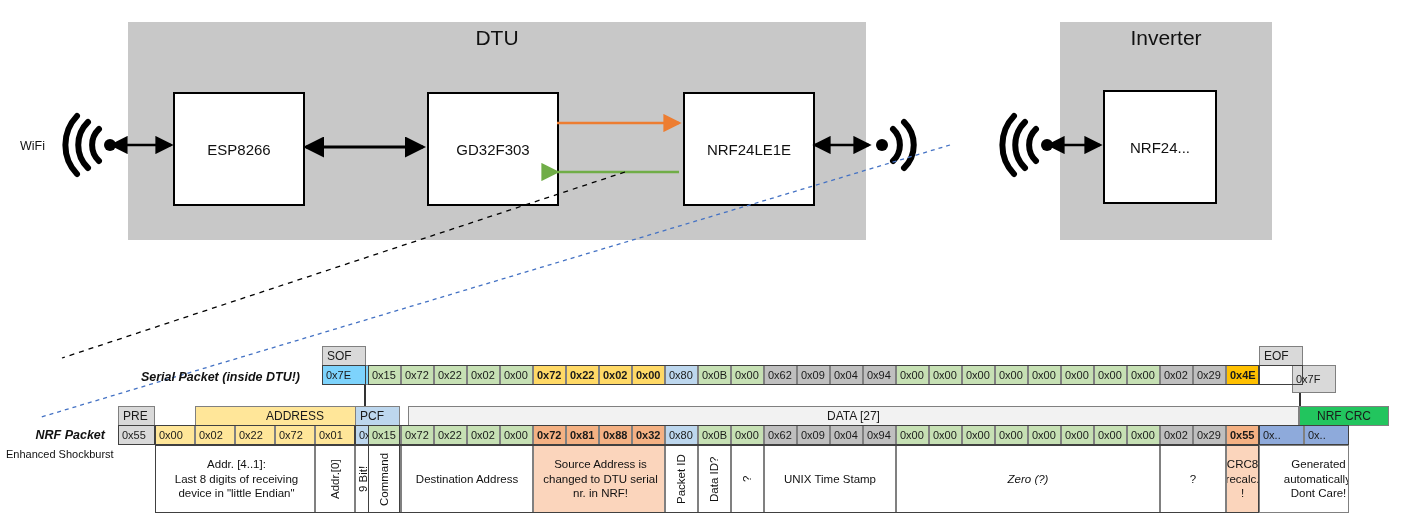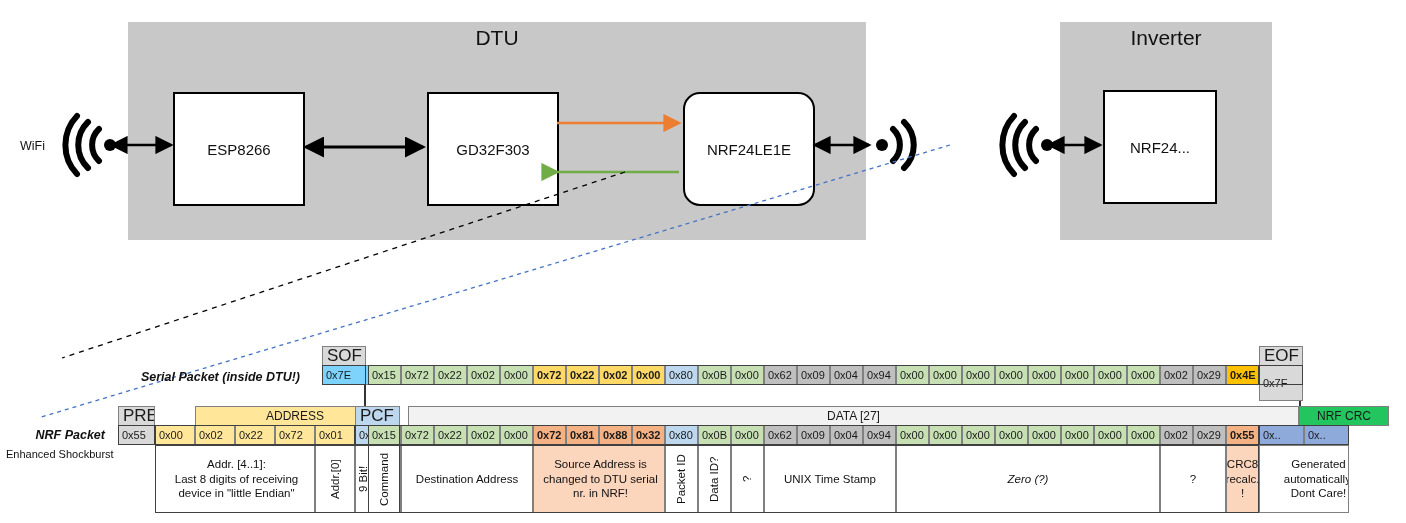--- a/index.html
+++ b/index.html
@@ -23,21 +23,21 @@
   .wifilabel{position:absolute;font-size:12.5px;color:#111;}
 
   
   .rowlabel{position:absolute;font-style:italic;font-weight:bold;font-size:12.5px;
             color:#111;white-space:nowrap;text-align:right;}
   .sublabel{position:absolute;font-size:11px;color:#111;white-space:nowrap;}
 
   .cell{position:absolute;box-sizing:border-box;border:1px solid #808080;
         font-size:11px;display:flex;align-items:center;justify-content:center;
         background:#fff;white-space:nowrap;overflow:hidden;}
-  .cell.hdr{background:#d9d9d9;justify-content:flex-start;padding-left:4px;font-size:17px;}
+  .cell.hdr{background:#d9d9d9;justify-content:flex-start;padding-left:4px;font-size:12px;}
   .cell.val{justify-content:flex-start;padding-left:3px;}
   .cell.b{font-weight:bold;}
   .cell.ctr{justify-content:center;padding-left:0;margin-left:40px;}
 
   .desc{position:absolute;box-sizing:border-box;border:1px solid #808080;
         background:#fff;font-size:11.5px;color:#111;
         display:flex;align-items:center;justify-content:center;
         text-align:center;padding:2px;line-height:1.25;overflow:hidden;}
   .desc.left{justify-content:flex-start;text-align:center;padding-left:5px;}
   .desc.vert{writing-mode:vertical-rl;transform:rotate(180deg);
@@ -54,21 +54,21 @@
 
   <div class="grayblock" style="left:128px;top:22px;width:738px;height:218px;"></div>
   <div class="blocktitle" style="left:128px;top:26px;width:738px;">DTU</div>
 
   <div class="chipbox" style="left:173px;top:92px;width:128px;height:110px;">
     <span class="chiplabel">ESP8266</span>
   </div>
   <div class="chipbox" style="left:427px;top:92px;width:128px;height:110px;">
     <span class="chiplabel">GD32F303</span>
   </div>
-  <div class="chipbox" style="left:683px;top:92px;width:128px;height:110px;border-radius:17px;">
+  <div class="chipbox" style="left:683px;top:92px;width:128px;height:110px;">
     <span class="chiplabel">NRF24LE1E</span>
   </div>
 
   <div class="grayblock" style="left:1060px;top:22px;width:212px;height:218px;"></div>
   <div class="blocktitle" style="left:1060px;top:26px;width:212px;">Inverter</div>
   <div class="chipbox" style="left:1103px;top:90px;width:110px;height:110px;">
     <span class="chiplabel">NRF24...</span>
   </div>
 
   <div class="wifilabel" style="left:20px;top:139px;">WiFi</div>
@@ -152,21 +152,21 @@
       <div class="cell val" style="left: 962px; top: 365px; width: 33px; height: 20px; background: rgb(198, 224, 180);">0x00</div>
       <div class="cell val" style="left: 995px; top: 365px; width: 33px; height: 20px; background: rgb(198, 224, 180);">0x00</div>
       <div class="cell val" style="left: 1028px; top: 365px; width: 33px; height: 20px; background: rgb(198, 224, 180);">0x00</div>
       <div class="cell val" style="left: 1061px; top: 365px; width: 33px; height: 20px; background: rgb(198, 224, 180);">0x00</div>
       <div class="cell val" style="left: 1094px; top: 365px; width: 33px; height: 20px; background: rgb(198, 224, 180);">0x00</div>
       <div class="cell val" style="left: 1127px; top: 365px; width: 33px; height: 20px; background: rgb(198, 224, 180);">0x00</div>
       <div class="cell val" style="left: 1160px; top: 365px; width: 33px; height: 20px; background: rgb(191, 191, 191);">0x02</div>
       <div class="cell val" style="left: 1193px; top: 365px; width: 33px; height: 20px; background: rgb(191, 191, 191);">0x29</div>
       <div class="cell val b" style="left: 1226px; top: 365px; width: 33px; height: 20px; background: rgb(255, 192, 0);">0x4E</div>
       <div class="cell hdr" style="left: 1259px; top: 346px; width: 44px; height: 20px; background: rgb(217, 217, 217);">EOF</div>
-      <div class="cell val" style="left: 1259px; top: 365px; width: 44px; height: 36px; background: rgb(217, 217, 217);">0x7F</div>
+      <div class="cell val" style="left: 1292px; top: 365px; width: 44px; height: 28px; background: rgb(217, 217, 217);">0x7F</div>
     </div>
 
   <div class="rowlabel" style="left:0px;top:428px;width:105px;">NRF Packet</div>
   <div class="sublabel" style="left:6px;top:448px;">Enhanced Shockburst</div>
 
   <div id="nrf-table">
       <div class="cell hdr" style="left: 118px; top: 406px; width: 37px; height: 20px; background: rgb(217, 217, 217);">PRE</div>
       <div class="cell val" style="left: 118px; top: 425px; width: 37px; height: 20px; background: rgb(217, 217, 217);">0x55</div>
       <div class="cell ctr" style="left: 155px; top: 406px; width: 200px; height: 20px; background: rgb(255, 230, 153); font-size: 12px;">ADDRESS</div>
       <div class="cell val" style="left: 155px; top: 425px; width: 40px; height: 20px; background: rgb(255, 230, 153);">0x00</div>

